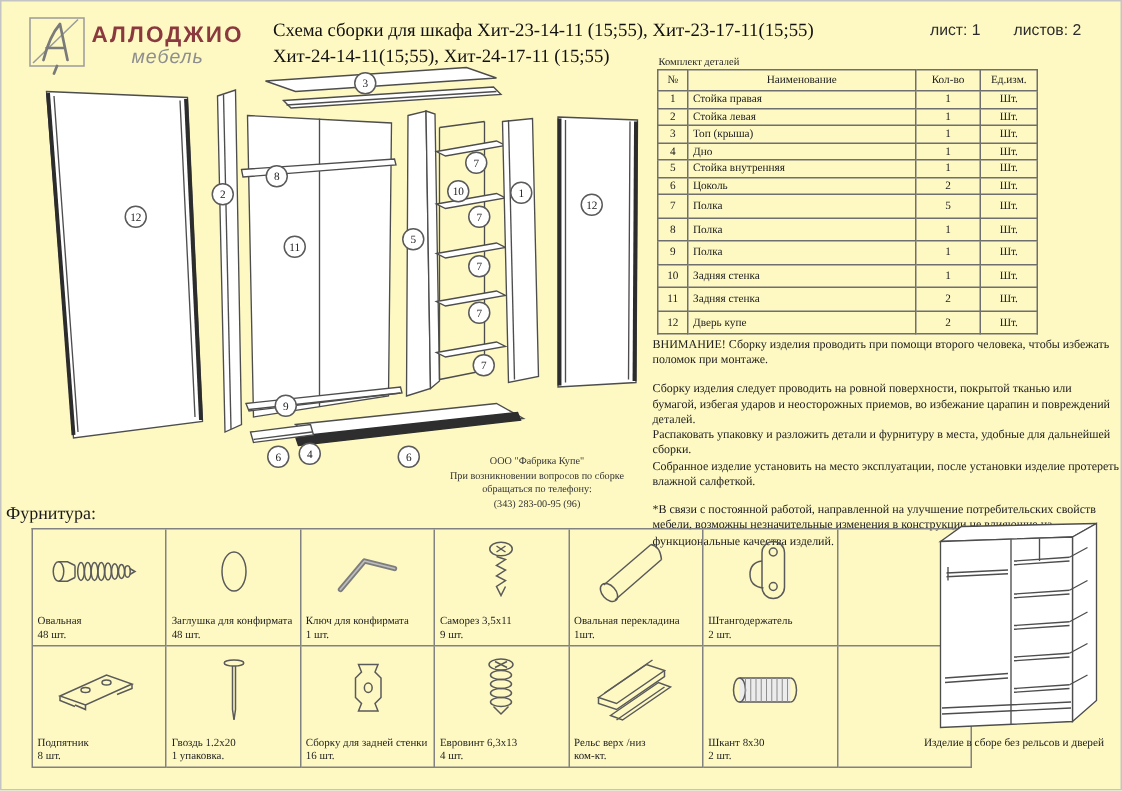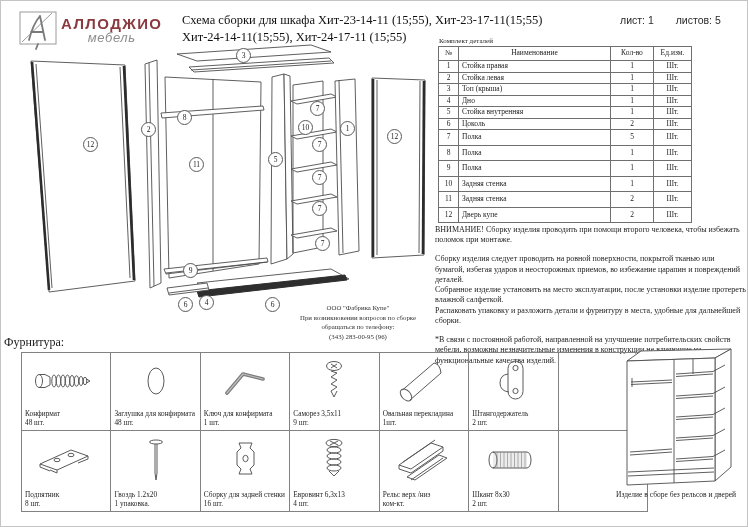--- a/index.html
+++ b/index.html
@@ -1,16 +1,16 @@
 <!DOCTYPE html>
 <html><head>
 <meta charset="utf-8">
 <style>
   html,body{margin:0;padding:0;background:#e9e9e9;}
-  #page{position:relative;width:748px;height:527px;background:#ffffff;border:1px solid #c4c4c4;
+  #page{position:relative;width:748px;height:527px;background:#fef9c3;border:1px solid #c4c4c4;
         font-family:"Liberation Serif",serif;color:#1c1c1c;overflow:hidden;box-sizing:border-box;}
   .abs{position:absolute;}
 
   
   .brand{position:absolute;left:60px;top:14px;text-align:center;font-family:"Liberation Sans",sans-serif;}
   .brand .b1{font-size:15px;font-weight:bold;letter-spacing:1.4px;color:#8a393e;}
   .brand .b2{font-size:13px;color:#8e8e8e;letter-spacing:.6px;margin-top:-2px;font-style:italic;}
   .title{position:absolute;left:181px;top:11px;width:400px;font-size:12.5px;line-height:1.32;color:#111;}
   .sheet{position:absolute;left:619px;top:13px;display:flex;gap:22px;
          font-family:"Liberation Sans",sans-serif;font-size:10.5px;color:#2b2b2b;}
@@ -69,21 +69,21 @@
     <div class="b2">мебель</div>
   </div>
 
   <div class="title">
     <div>Схема сборки для шкафа Хит-23-14-11 (15;55), Хит-23-17-11(15;55)</div>
     <div>Хит-24-14-11(15;55), Хит-24-17-11 (15;55)</div>
   </div>
 
   <div class="sheet">
     <span>лист: 1</span>
-    <span>листов: 5</span>
+    <span>листов: 2</span>
   </div>
 
   <svg class="abs" style="left:0;top:0;pointer-events:none;" width="748" height="527" viewBox="0 0 748 527">
     <g>
       <polygon class="panel" points="176,53 310,44 330,51 196,60"></polygon>
       <polygon class="panel" points="188,66 328,57 333,62 193,71"></polygon>
       <path class="line" d="M190 69 L330 60" stroke-width="1.6"></path>
     </g>
     <g>
       <polygon class="panel" points="30,60 124,64 134,280 48,291"></polygon>
@@ -241,22 +241,22 @@
           <td>Дверь купе</td>
           <td class="c">2</td>
           <td class="c">Шт.</td>
         </tr>
   </tbody>
     </table>
 
   <div class="notes">
     <p>ВНИМАНИЕ! Сборку изделия проводить при помощи второго человека, чтобы избежать поломок при монтаже.</p>
     <p class="gap">Сборку изделия следует проводить на ровной поверхности, покрытой тканью или бумагой, избегая ударов и неосторожных приемов, во избежание царапин и повреждений деталей.</p>
+    <p>Распаковать упаковку и разложить детали и фурнитуру в места, удобные для дальнейшей сборки.</p>
     <p>Собранное изделие установить на место эксплуатации, после установки изделие протереть влажной салфеткой.</p>
-    <p>Распаковать упаковку и разложить детали и фурнитуру в места, удобные для дальнейшей сборки.</p>
     <p class="gap">*В связи с постоянной работой, направленной на улучшение потребительских свойств мебели, возможны незначительные изменения в конструкции не влияющие на функциональные качества изделий.</p>
   </div>
 
   <div class="phone">
     <div>ООО "Фабрика Купе"</div>
     <div>При возникновении вопросов по сборке</div>
     <div>обращаться по телефону:</div>
     <div>(343) 283-00-95 (96)</div>
   </div>
 
@@ -275,21 +275,21 @@
               <ellipse cx="36.5" cy="23" rx="2.2" ry="6"></ellipse>
           <ellipse cx="41" cy="23" rx="2.2" ry="5.6"></ellipse>
               <ellipse cx="45.5" cy="23" rx="2.1" ry="5.2"></ellipse>
           <ellipse cx="50" cy="23" rx="2" ry="4.6"></ellipse>
               <ellipse cx="54" cy="23" rx="1.8" ry="3.8"></ellipse>
           <path d="M55.5 21 L59 23 L55.5 25"></path>
             </g>
           </svg>
       </div>
       <div class="flabel">
-          <div>Конфирмат</div>
+          <div>Овальная</div>
           <div>48 шт.</div>
         </div>
     </div>
 
     <div class="fcell">
       <div class="ficon">
         <svg width="62" height="46" viewBox="0 0 62 46">
             <ellipse class="ink" cx="31" cy="23" rx="8" ry="13"></ellipse>
           </svg>
       </div>

